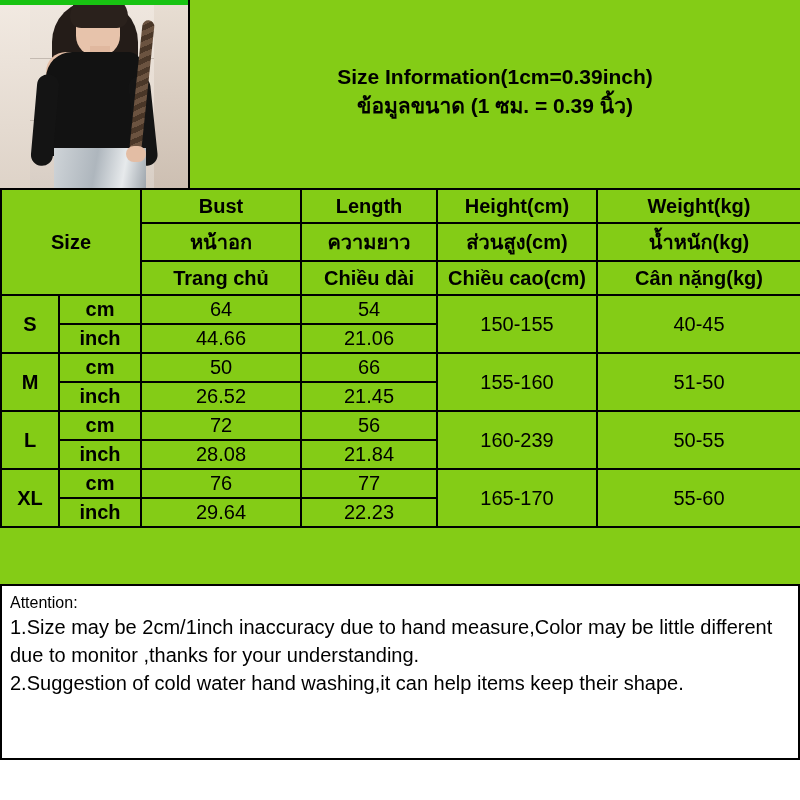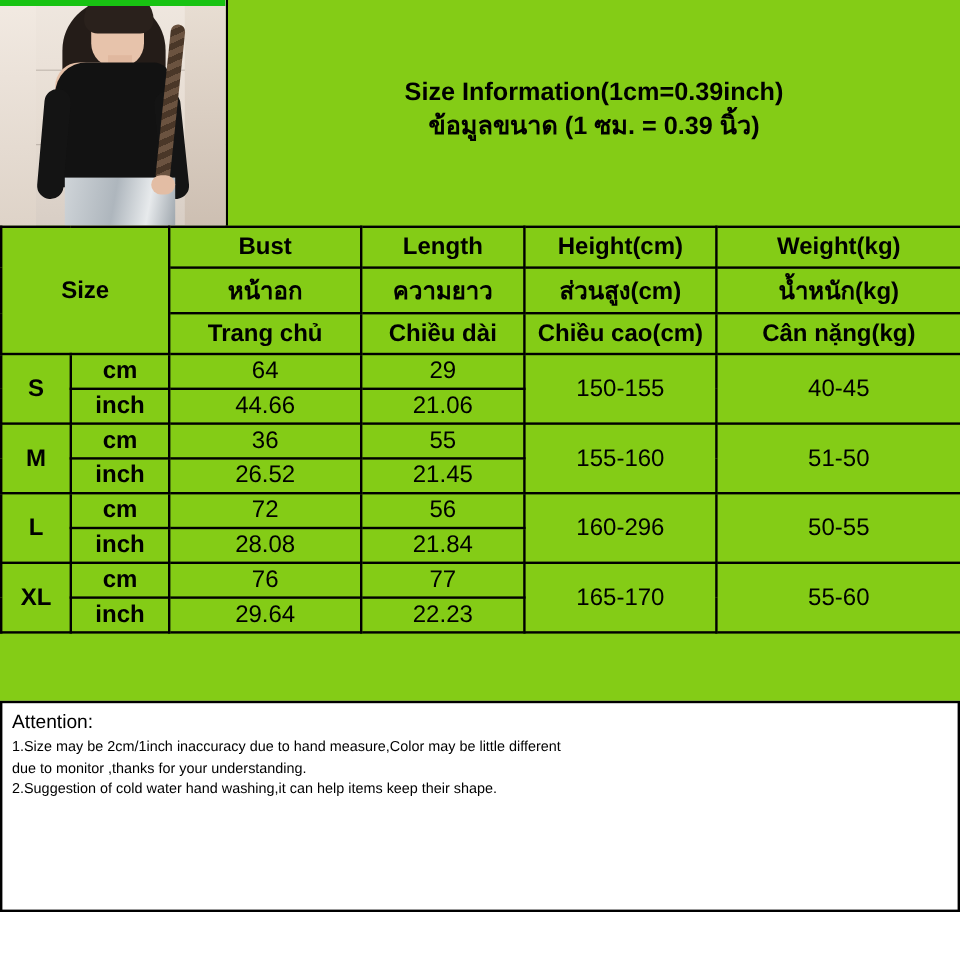--- a/index.html
+++ b/index.html
@@ -170,21 +170,21 @@
     width: 800px; height: 176px;
     border-top: 2px solid #000;
     border-left: 2px solid #000;
     border-right: 2px solid #000;
     border-bottom: 2px solid #000;
     padding: 6px 8px 2px 8px;
     background: #fff;
   }
   .attention p {
     margin: 0 0 1px 0;
-    font-size: 12px;
+    font-size: 20px;
     line-height: 1.34;
   }
   .attention p.lead { font-size: 16px; }
 </style>
 </head>
 <body>
 
 <div class="page">
 
   <div class="top-band">
@@ -242,50 +242,50 @@
         <td class="hdr">Trang chủ</td>
         <td class="hdr">Chiều dài</td>
         <td class="hdr">Chiều cao(cm)</td>
         <td class="hdr">Cân nặng(kg)</td>
       </tr>
 
       <tr>
         <td class="sizelabel" rowspan="2">S</td>
         <td class="unit">cm</td>
         <td>64</td>
-        <td>29</td>
+        <td>54</td>
         <td rowspan="2">150-155</td>
         <td rowspan="2">40-45</td>
       </tr>
       <tr>
         <td class="unit">inch</td>
         <td>44.66</td>
         <td>21.06</td>
       </tr>
 
       <tr>
         <td class="sizelabel" rowspan="2">M</td>
         <td class="unit">cm</td>
-        <td>36</td>
-        <td>55</td>
+        <td>50</td>
+        <td>66</td>
         <td rowspan="2">155-160</td>
         <td rowspan="2">51-50</td>
       </tr>
       <tr>
         <td class="unit">inch</td>
         <td>26.52</td>
         <td>21.45</td>
       </tr>
 
       <tr>
         <td class="sizelabel" rowspan="2">L</td>
         <td class="unit">cm</td>
         <td>72</td>
         <td>56</td>
-        <td rowspan="2">160-296</td>
+        <td rowspan="2">160-239</td>
         <td rowspan="2">50-55</td>
       </tr>
       <tr>
         <td class="unit">inch</td>
         <td>28.08</td>
         <td>21.84</td>
       </tr>
 
       <tr>
         <td class="sizelabel" rowspan="2">XL</td>

